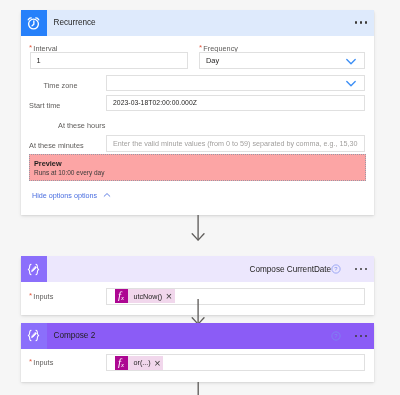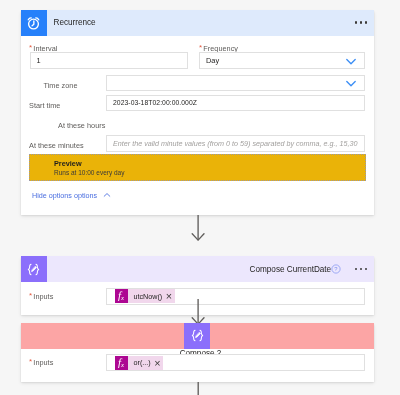--- a/index.html
+++ b/index.html
@@ -20,22 +20,22 @@
   .dots i{display:block;width:2.1px;height:2.1px;border-radius:50%;background:#3b3a39;}
   .lbl{font-size:7.3px;color:#5e5c5a;letter-spacing:0.02px;}
   .req{color:#e35b42;font-size:8px;line-height:1;margin-right:1.2px;vertical-align:top;}
   .fld{box-sizing:border-box;border:1px solid #e0e0e0;background:#fff;
        display:flex;align-items:center;font-size:7.4px;color:#201f1e;padding:0 6px;}
   .fld.ph{color:#a19f9d;}
   .chev{margin-left:auto;display:flex;position:relative;top:0.6px;right:0.5px;}
   .chev-sm{top:-0.9px;right:-3.6px;}
 
   
-  .preview{position:absolute;box-sizing:border-box;background:#eab308;
-           border:1px dotted #9a98a6;padding-left:20px;}
+  .preview{position:absolute;box-sizing:border-box;background:#fca5a5;
+           border:1px dotted #9a98a6;}
   .pv-t{font-size:7.3px;font-weight:bold;color:#201f1e;}
   .pv-s{font-size:6.5px;color:#3b3a39;}
 
   .link{position:absolute;font-size:7.2px;color:#4a6ee0;display:flex;align-items:center;gap:5px;cursor:pointer;}
 
   .arrow{position:absolute;}
   .tokenbox{position:absolute;box-sizing:border-box;border:1px solid #e0e0e0;background:#fff;display:flex;align-items:center;}
   .token{display:flex;align-items:center;background:#f1d7ec;height:14px;margin-left:7.5px;}
   .fx{width:13px;height:14px;background:#ad0792;color:#fff;font-style:italic;
       font-family:"Liberation Serif",serif;font-size:11px;display:flex;align-items:baseline;
@@ -109,21 +109,21 @@
       <span style="font-size:6.8px;letter-spacing:0.05px;">2023-03-18T02:00:00.000Z</span>
     </div>
 
     <div class="lbl" style="position:absolute;left:8.5px;top:111.5px;margin-left:29px;">
       <span>At these hours</span>
     </div>
 
     <div class="lbl" style="position:absolute;left:8.5px;top:131.5px;">
       <span>At these minutes</span>
     </div>
-    <div class="fld ph" style="position:absolute;left:85.5px;top:125.5px;width:259px;height:16.5px;font-style:italic;">
+    <div class="fld ph" style="position:absolute;left:85.5px;top:125.5px;width:259px;height:16.5px;">
       <span style="font-size:7.2px;white-space:nowrap;">Enter the valid minute values (from 0 to 59) separated by comma, e.g., 15,30</span>
     </div>
 
     <div class="preview" style="left:8.5px;top:144.8px;width:337px;height:26.5px;">
       <div class="pv-t" style="margin:3.5px 0 0 4px;">Preview</div>
       <div class="pv-s" style="margin:1.5px 0 0 4px;">Runs at 10:00 every day</div>
     </div>
 
     <div class="link" style="left:11.5px;top:180.5px;">
       <span>Hide options options</span>
@@ -182,21 +182,21 @@
   </div>
 
   <div class="arrow" style="left:188px;top:297px;">
     <svg width="22" height="28" viewBox="0 0 22 28" fill="none" stroke="#605e5c" stroke-width="1.35">
       <path d="M10.1 2 V27.2"></path>
       <path d="M4.2 20.8 L10.1 27.1 L16.0 20.8" stroke-linecap="round" stroke-linejoin="round"></path>
     </svg>
   </div>
 
   <div class="card" style="top:322.8px;height:59px;">
-    <div class="cardhead" style="background:#fca5a5;flex-direction:column;">
+    <div class="cardhead" style="background:#8b5cf6;">
       <div class="icon-sq" style="background:#8b6ffb;">
         <svg width="17" height="17" viewBox="0 0 24 24" fill="none" stroke="#fff" stroke-width="1.45" stroke-linecap="round" stroke-linejoin="round">
           <path d="M8.6 4.6 C6.6 4.8 6.5 6.8 6.5 8.9 C6.5 11.1 4.7 12 4.7 12 C4.7 12 6.5 12.9 6.5 15.1 C6.5 17.2 6.6 19.2 8.6 19.4"></path>
           <path d="M15.4 4.6 C17.4 4.8 17.5 6.8 17.5 8.9 C17.5 11.1 19.3 12 19.3 12 C19.3 12 17.5 12.9 17.5 15.1 C17.5 17.2 17.4 19.2 15.4 19.4"></path>
           <path d="M14.9 7.7 L16.3 9.1 L11.2 14.3 L9.2 14.9 L9.8 12.9 Z" fill="#fff" stroke-width="0.9"></path>
         </svg>
       </div>
       <div class="cardtitle">Compose 2</div>
       <div class="head-actions">
         <span style="display:flex;">

